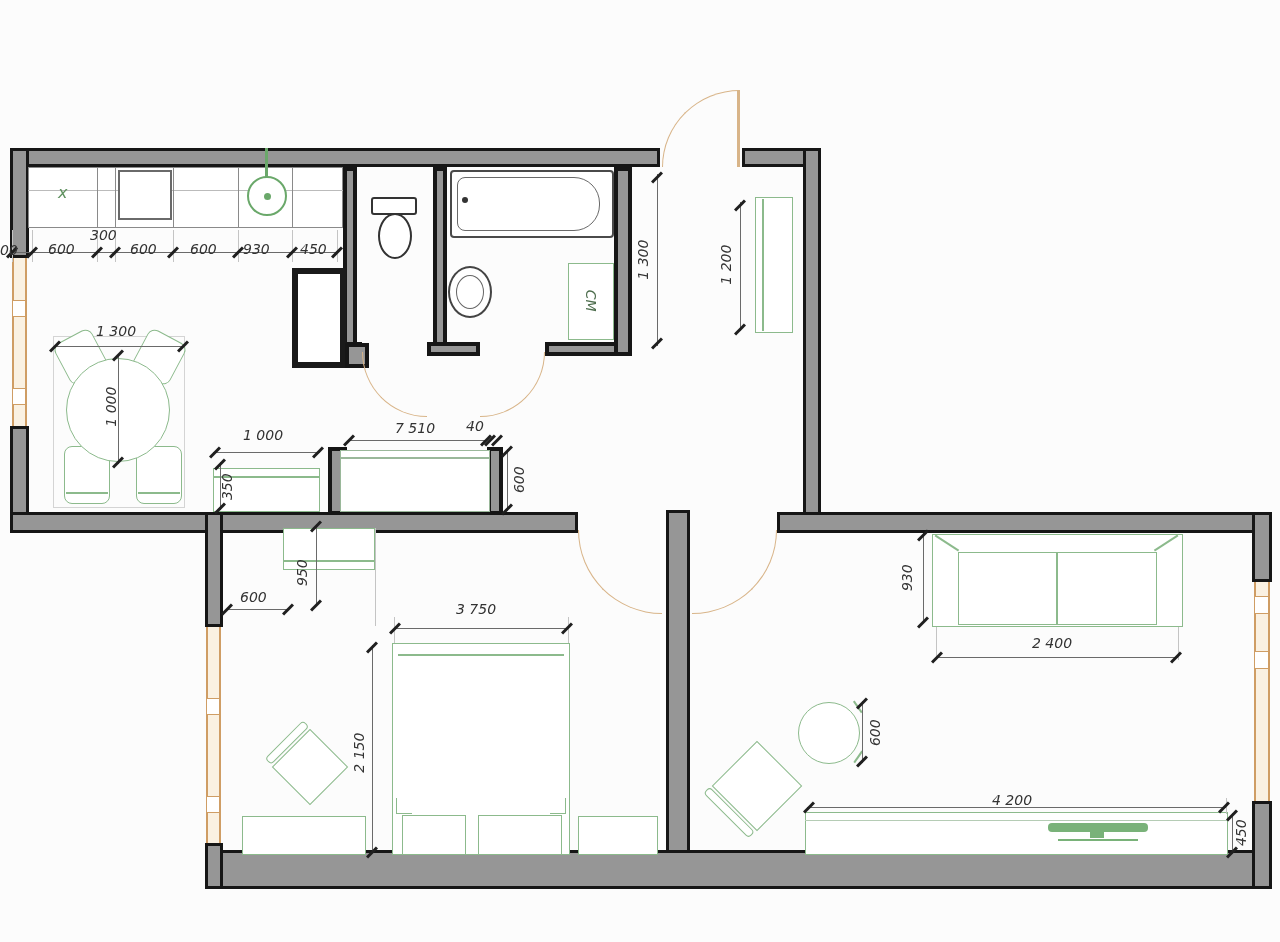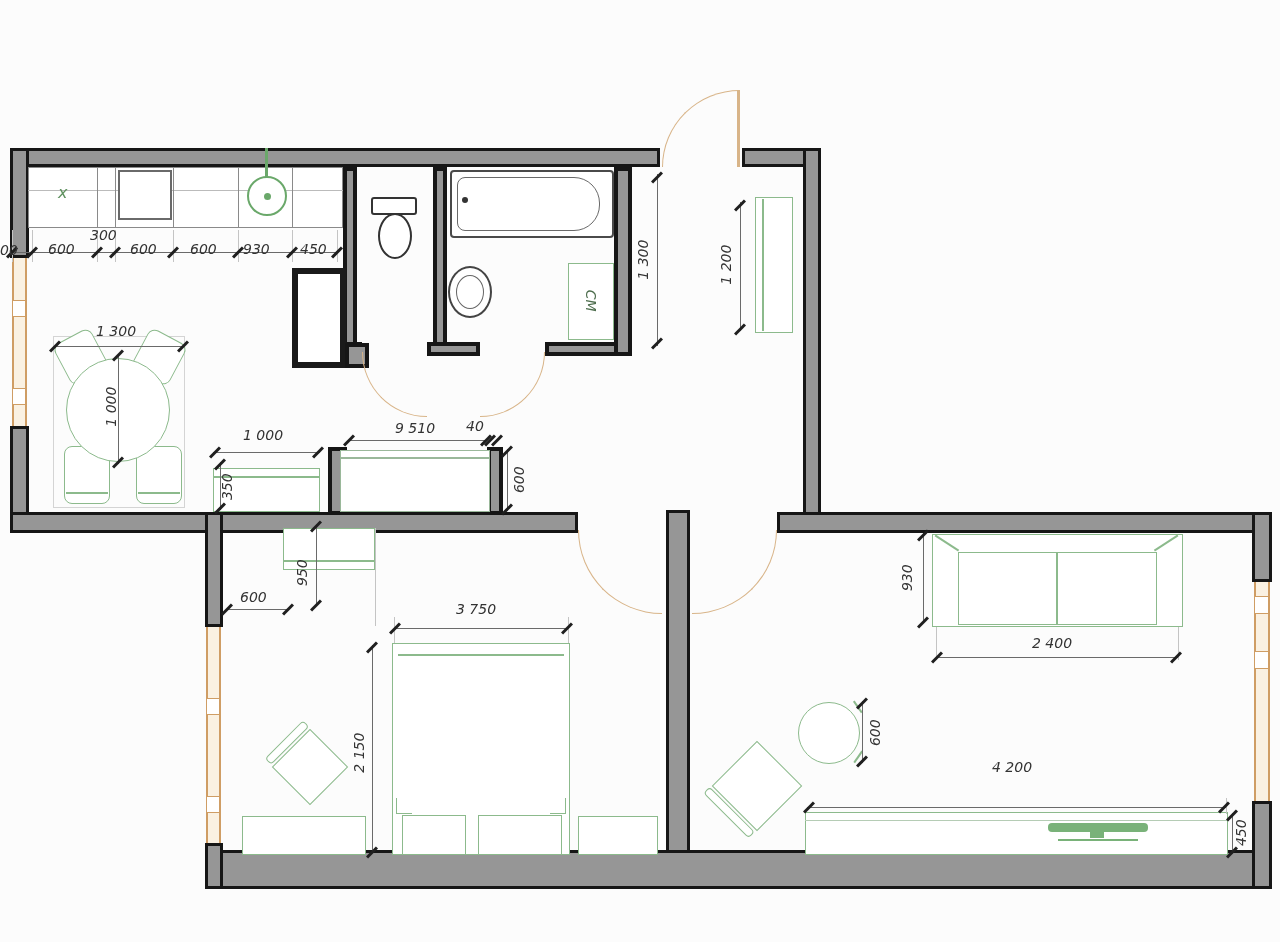--- a/index.html
+++ b/index.html
@@ -223,28 +223,28 @@
   <div class="dim" style="left:48px;top:242px;">600</div>
   <div class="dim" style="left:90px;top:228px;">300</div>
   <div class="dim" style="left:130px;top:242px;">600</div>
   <div class="dim" style="left:190px;top:242px;">600</div>
   <div class="dim" style="left:243px;top:242px;">930</div>
   <div class="dim" style="left:300px;top:242px;">450</div>
   <div class="dim" style="left:96px;top:324px;">1 300</div>
   <div class="dim v" style="left:92px;top:399px;">1 000</div>
   <div class="dim" style="left:243px;top:428px;">1 000</div>
   <div class="dim v" style="left:208px;top:479px;">350</div>
-  <div class="dim" style="left:395px;top:421px;">9 510</div>
+  <div class="dim" style="left:395px;top:421px;">7 510</div>
   <div class="dim" style="left:466px;top:419px;">40</div>
   <div class="dim v" style="left:500px;top:472px;">600</div>
   <div class="dim v" style="left:624px;top:252px;">1 300</div>
   <div class="dim v" style="left:707px;top:257px;">1 200</div>
   <div class="dim" style="left:240px;top:590px;">600</div>
   <div class="dim v" style="left:283px;top:565px;">950</div>
   <div class="dim" style="left:456px;top:602px;">3 750</div>
   <div class="dim v" style="left:340px;top:745px;">2 150</div>
   <div class="dim v" style="left:888px;top:570px;">930</div>
   <div class="dim" style="left:1032px;top:636px;">2 400</div>
   <div class="dim v" style="left:856px;top:725px;">600</div>
-  <div class="dim" style="left:992px;top:760px;">4 200</div>
+  <div class="dim" style="left:992px;top:793px;">4 200</div>
   <div class="dim v" style="left:1222px;top:825px;">450</div>
 
 </div>
 
 </body></html>

